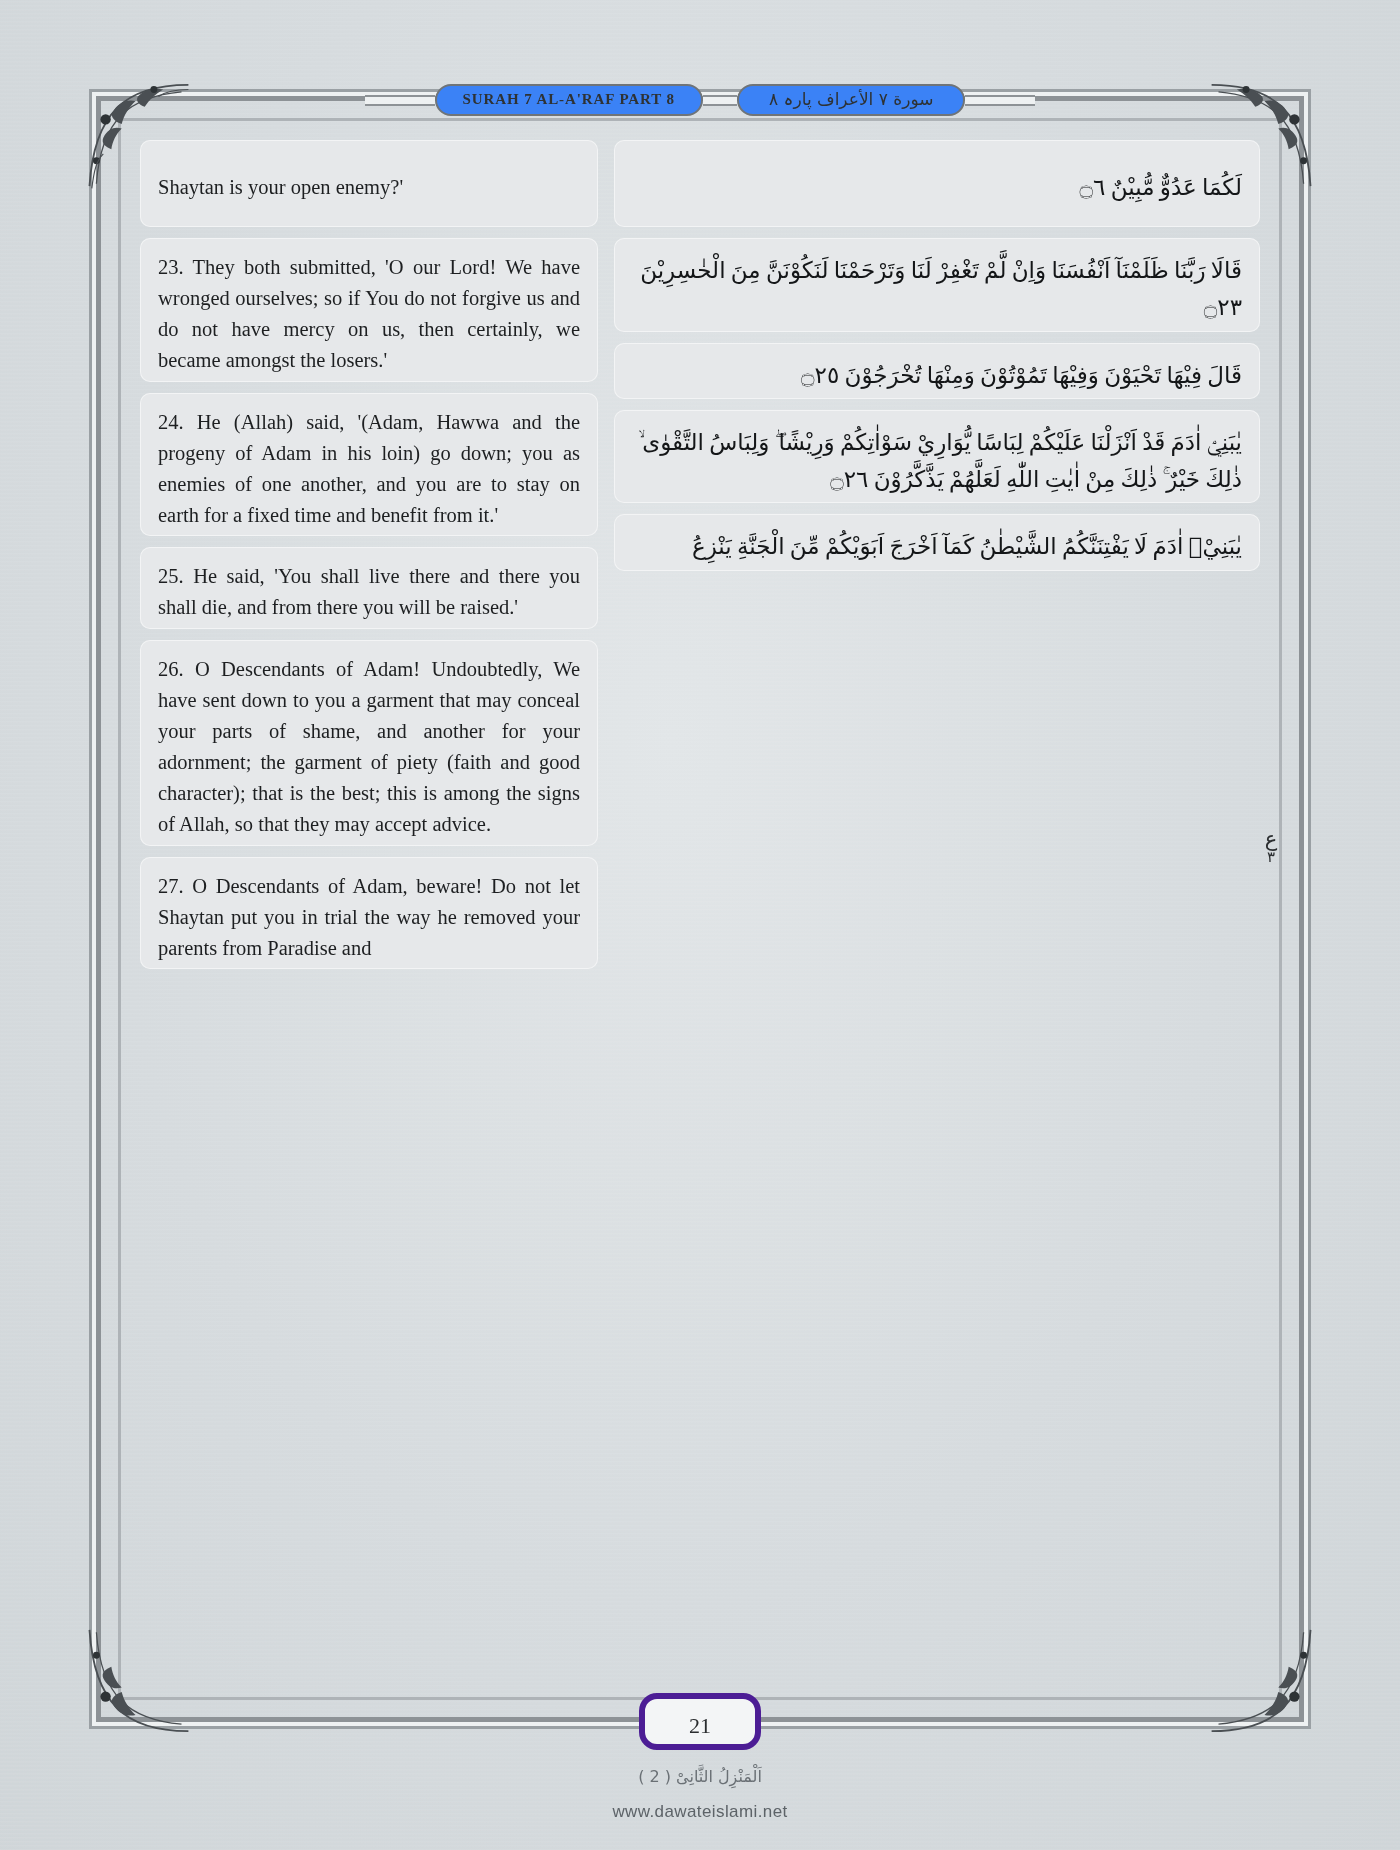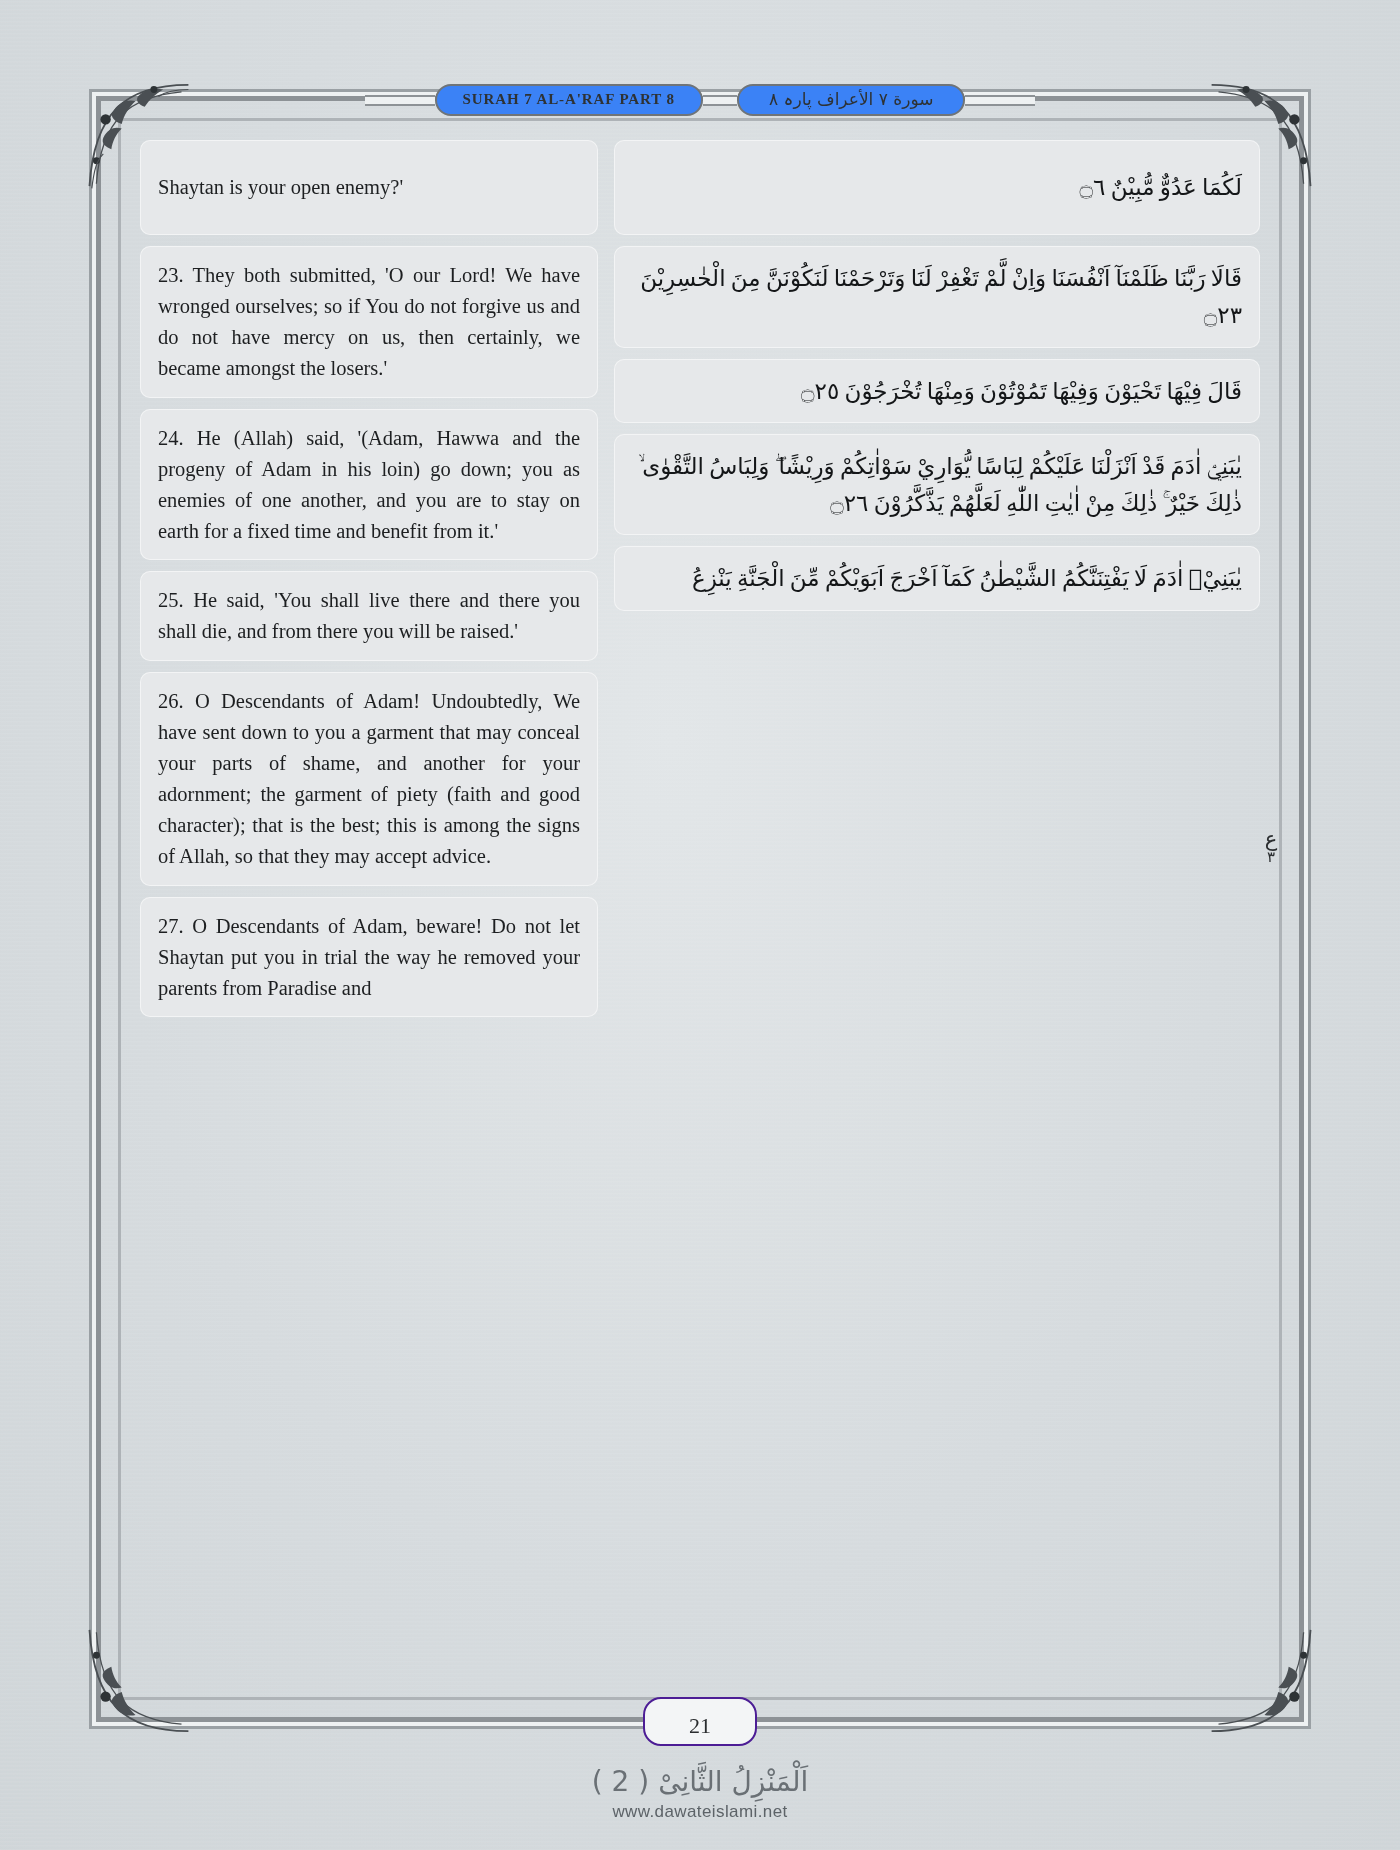--- a/index.html
+++ b/index.html
@@ -112,21 +112,21 @@
     display: flex;
     flex-direction: column;
     gap: 11px;
   }
   .col-en { width: 458px; }
   .col-ar { flex: 1; }
 
   .card {
     background: #e6e8ea;
     border-radius: 10px;
-    padding: 14px 18px 13px;
+    padding: 14px 18px 5px;
     box-shadow: inset 0 0 0 1px rgba(255,255,255,.5);
   }
   .card-en {
     font-size: 20.5px;
     line-height: 1.52;
     color: #1d1f21;
     text-align: justify;
     text-justify: inter-word;
     hyphens: none;
   }
@@ -167,21 +167,21 @@
   .pageno-band {
     position: absolute;
     left: 96px; right: 96px;
     bottom: 112px;
     height: 34px;
     display: flex;
     align-items: center;
     justify-content: center;
   }
   .pageno {
-    border: 2px solid #4c1d95;
+    border: 6px solid #4c1d95;
     border-radius: 18px;
     background: #f3f5f6;
     min-width: 78px;
     text-align: center;
     padding: 14px 16px 5px;
     font-size: 22px;
     color: #2a2d2f;
     font-family: "Liberation Serif", serif;
   }
 
@@ -189,23 +189,23 @@
   .footer {
     position: absolute;
     left: 0; right: 0;
     bottom: 28px;
     text-align: center;
     color: #5d6368;
   }
   .footer-ar {
     font-family: "DejaVu Sans", sans-serif;
     direction: rtl;
-    font-size: 28px;
+    font-size: 16px;
     color: #6a7075;
-    margin-bottom: 4px;
+    margin-bottom: 16px;
     letter-spacing: -.5px;
   }
   .footer-url {
     font-family: "Liberation Sans", sans-serif;
     font-size: 17px;
     color: #5d6368;
     letter-spacing: .4px;
   }
 </style>
 </head>

